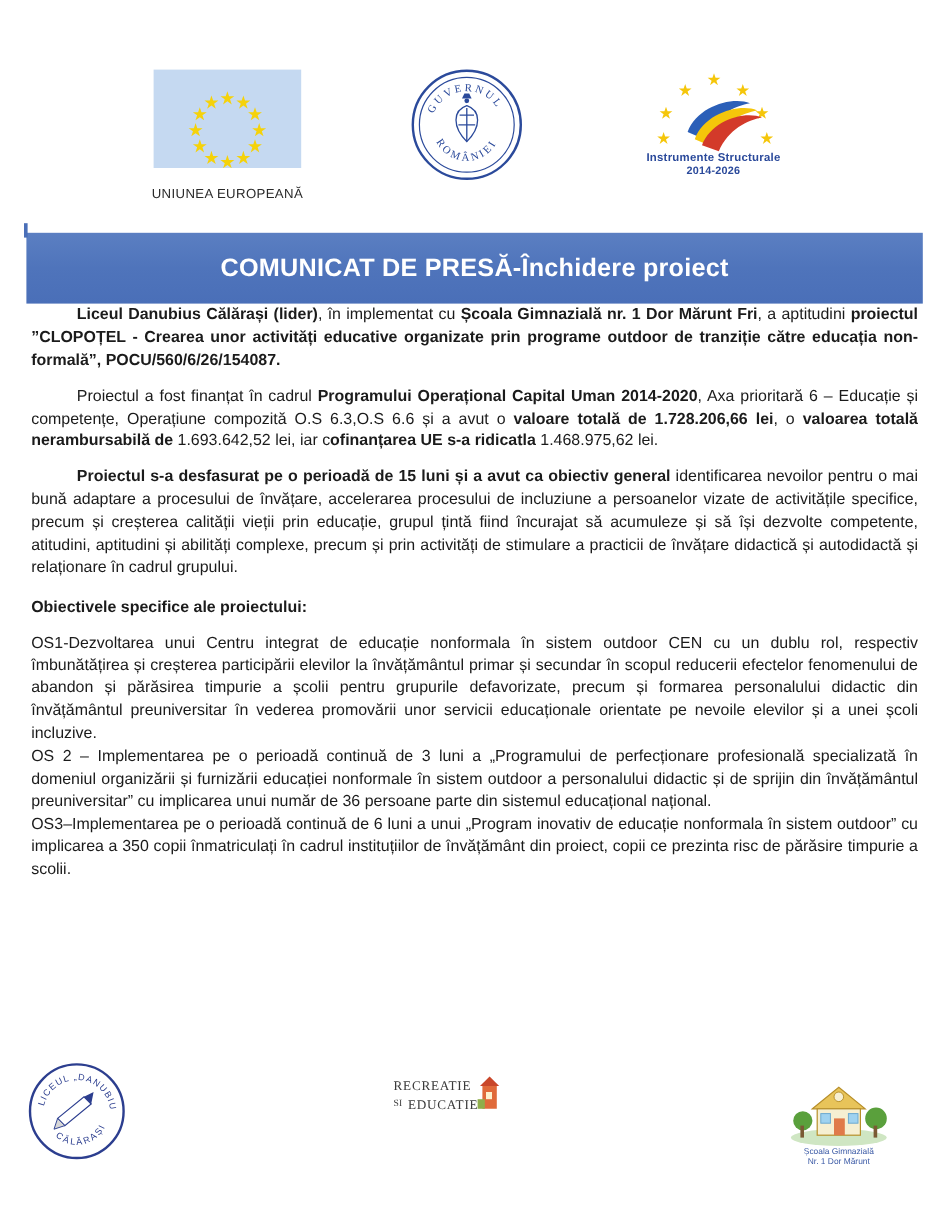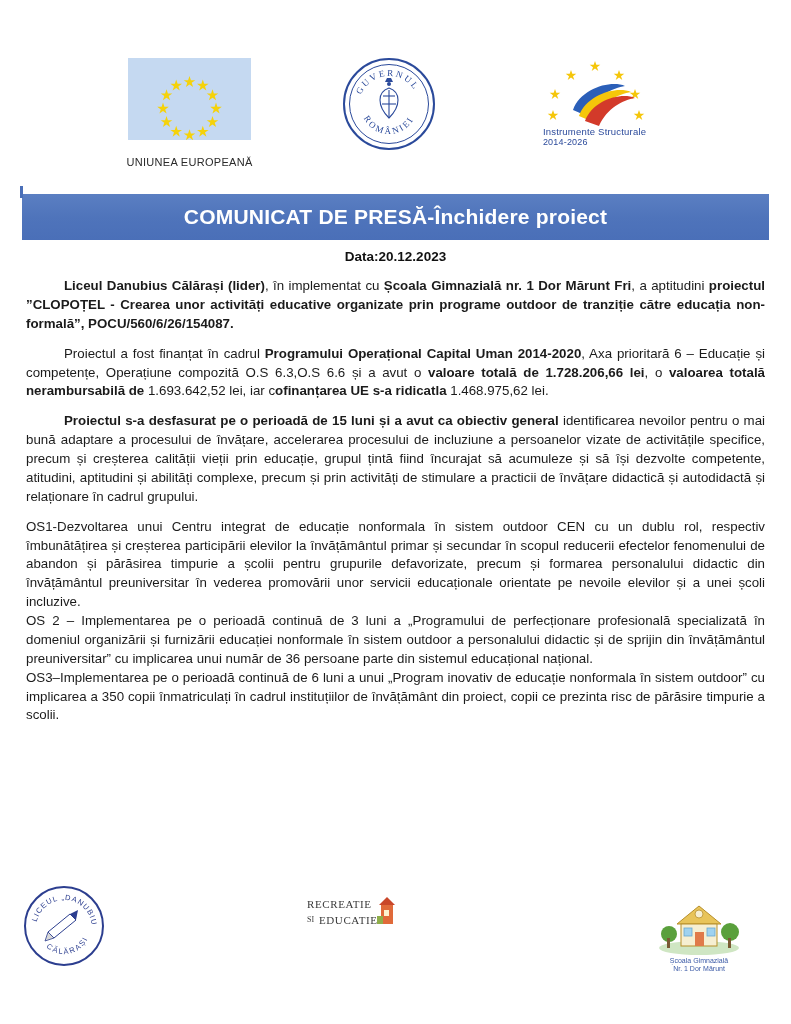--- a/index.html
+++ b/index.html
@@ -78,32 +78,32 @@
 
   
   .is-logo {
     width: 140px;
     height: 80px;
     position: relative;
   }
   .is-caption {
     font-size: 9.5px;
     color: #2b4a9b;
-    font-weight: normal;
-    text-align: left;
+    font-weight: bold;
+    text-align: center;
     letter-spacing: 0.2px;
     margin-top: -12px;
   }
   .is-caption .yrs { display: block; font-size: 9px; }
 
   
   .title-banner {
     margin: 16px 0 0 0;
     background: linear-gradient(to bottom, #5b7fc2 0%, #4f74bb 50%, #4a6fb8 100%);
-    height: 46px;
+    height: 59px;
     display: flex;
     align-items: center;
     justify-content: center;
     position: relative;
   }
   .title-banner .title-text {
     color: #ffffff;
     font-size: 21px;
     font-weight: bold;
     letter-spacing: 0.2px;
@@ -172,21 +172,21 @@
     align-items: center;
     justify-content: center;
     background: #ffffff;
   }
   .f-liceu .ring-text {
     position: absolute;
     inset: 0;
   }
   .f-rec {
     position: absolute;
-    left: 305px;
+    left: 326px;
     top: 6px;
     width: 96px;
     height: 52px;
   }
   .f-scoala {
     position: absolute;
     right: 44px;
     top: 0;
     width: 96px;
     height: 86px;
@@ -280,30 +280,30 @@
         <span class="yrs">2014-2026</span>
       </div>
     </div>
   </div>
 
   <div class="title-banner">
     <span class="banner-tick"></span>
     <span class="title-text">COMUNICAT DE PRESĂ-Închidere proiect</span>
   </div>
 
-  <div class="date-line">Data:20.12.2023</div>
 
   <div class="content">
 
     <p class="indent"><b>Liceul Danubius Călărași (lider)</b><span>, în implementat cu </span><b>Școala Gimnazială nr. 1 Dor Mărunt Fri</b><span>, a aptitudini </span><b>proiectul ”CLOPOȚEL - Crearea unor activități educative organizate prin programe outdoor de tranziție către educația non-formală”, POCU/560/6/26/154087.</b></p>
 
     <p class="indent"><span>Proiectul a fost finanțat în cadrul </span><b>Programului Operațional Capital Uman 2014-2020</b><span>,  Axa prioritară 6 – Educație și competențe, Operațiune compozită O.S 6.3,O.S 6.6 și a avut o </span><b>valoare totală de 1.728.206,66 lei</b><span>, o </span><b>valoarea totală nerambursabilă de</b><span> 1.693.642,52 lei, iar c</span><b>ofinanțarea UE s-a ridicatla</b><span> 1.468.975,62 lei.</span></p>
 
     <p class="indent"><b>Proiectul s-a desfasurat pe o perioadă de 15 luni și a avut ca obiectiv general</b><span> identificarea nevoilor pentru o mai bună adaptare a procesului de învățare, accelerarea procesului de incluziune a persoanelor vizate de activitățile specifice, precum și creșterea calității vieții prin educație, grupul țintă fiind încurajat să acumuleze și să își dezvolte competente, atitudini, aptitudini și abilități complexe, precum și prin activități de stimulare a practicii de învățare didactică și autodidactă și relaționare în cadrul grupului.</span></p>
 
+    <div class="section-head">Obiectivele specifice ale proiectului:</div>
 
     <div class="obj-block">
       <p>OS1-Dezvoltarea unui Centru integrat de educație nonformala în sistem outdoor CEN cu un dublu rol, respectiv îmbunătățirea și creșterea participării elevilor la învățământul primar și secundar în scopul reducerii efectelor fenomenului de abandon și părăsirea timpurie a școlii pentru grupurile defavorizate, precum și formarea personalului didactic din învățământul preuniversitar în vederea promovării unor servicii educaționale orientate pe nevoile elevilor și a unei școli incluzive.</p>
       <p>OS 2 – Implementarea pe o perioadă continuă de 3 luni a „Programului de perfecționare profesională specializată în domeniul organizării și furnizării educației nonformale în sistem outdoor a personalului didactic și de sprijin din învățământul preuniversitar” cu implicarea unui număr de 36 persoane parte din sistemul educațional național.</p>
       <p>OS3–Implementarea pe o perioadă continuă de 6 luni a unui „Program inovativ de educație nonformala în sistem outdoor” cu implicarea a 350 copii înmatriculați în cadrul instituțiilor de învățământ din proiect, copii ce prezinta risc de părăsire timpurie a scolii.</p>
     </div>
   </div>
 
   <div class="footer">
     <div class="footer-inner">

